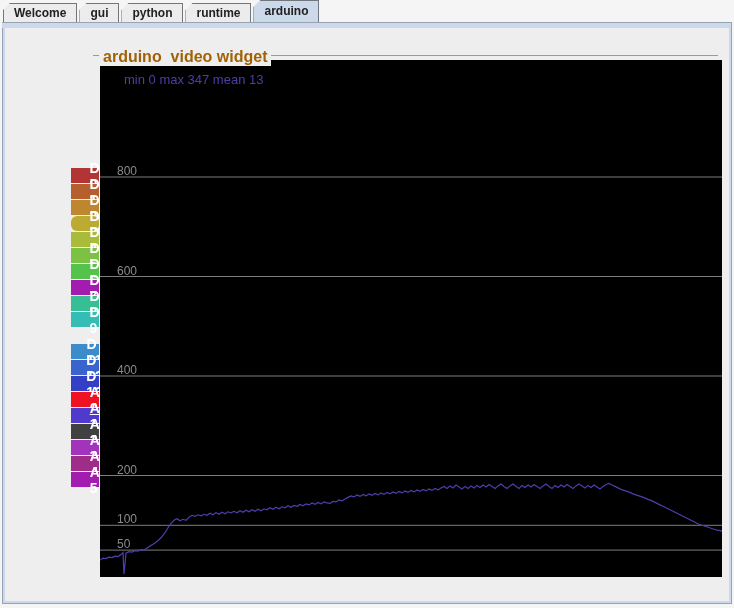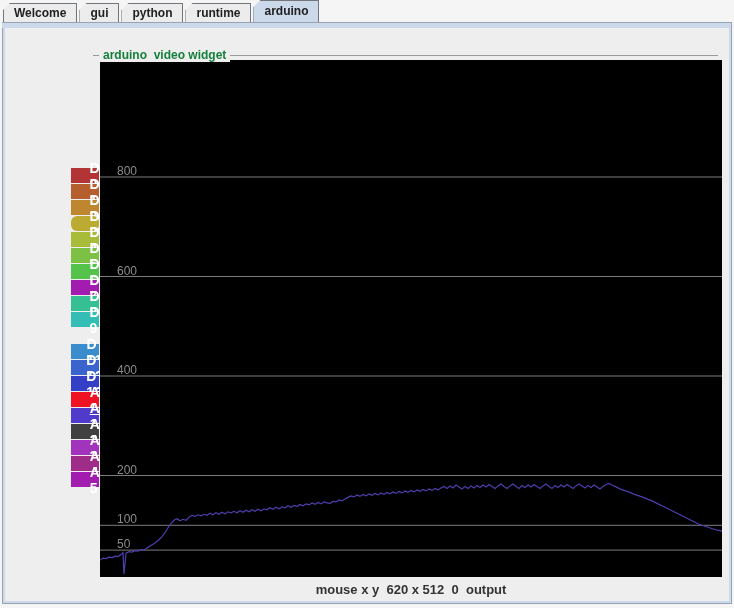--- a/index.html
+++ b/index.html
@@ -26,21 +26,21 @@
   .pins{position:absolute;left:71px;top:168px;width:28px;display:flex;
         flex-direction:column;gap:1px;z-index:4;}
   .pin{height:15px;color:#fff;font-weight:bold;font-size:14px;
        display:flex;align-items:center;justify-content:center;
        letter-spacing:1px;cursor:default;padding-left:20px;}
 
   
   .title-line{position:absolute;left:93px;top:55px;width:625px;height:1px;
               background:#9a9a9a;z-index:4;}
   .panel-title{position:absolute;left:99px;top:48px;padding:0 4px;
-               background:#eeeeee;font-weight:bold;font-size:12px;color:#15803d;
+               background:#eeeeee;font-weight:bold;font-size:16px;color:#a16207;
                white-space:pre;z-index:5;}
 
   
   .plot{position:absolute;left:100px;top:60px;width:622px;height:517px;
         background:#000;z-index:4;}
   .stats{position:absolute;left:24px;top:12px;font-size:13px;color:#4a3fa8;
          white-space:pre;}
   .plot svg{position:absolute;left:0;top:0;}
 
   
@@ -99,17 +99,17 @@
         <line x1="0" x2="622" y1="415.5" y2="415.5" stroke="#7d7d7d" stroke-width="1"></line>
         <text x="17" y="413.5" fill="#8a8a8a" font-size="12" font-family="&quot;Liberation Sans&quot;, sans-serif">200</text>
         <line x1="0" x2="622" y1="316.0" y2="316.0" stroke="#7d7d7d" stroke-width="1"></line>
         <text x="17" y="314.0" fill="#8a8a8a" font-size="12" font-family="&quot;Liberation Sans&quot;, sans-serif">400</text>
         <line x1="0" x2="622" y1="216.5" y2="216.5" stroke="#7d7d7d" stroke-width="1"></line>
         <text x="17" y="214.5" fill="#8a8a8a" font-size="12" font-family="&quot;Liberation Sans&quot;, sans-serif">600</text>
         <line x1="0" x2="622" y1="117.0" y2="117.0" stroke="#7d7d7d" stroke-width="1"></line>
         <text x="17" y="115.0" fill="#8a8a8a" font-size="12" font-family="&quot;Liberation Sans&quot;, sans-serif">800</text>
         <polyline points="0,500.1 3,498.1 6,498.6 9,497.1 12,497.6 15,496.1 18,496.6 21,494.6 23,492.6 24,514.0 26,493.1 29,491.6 32,492.1 35,490.6 38,491.1 41,489.6 44,490.1 47,488.1 50,486.1 53,484.2 56,482.2 59,479.7 62,476.7 65,472.7 68,467.7 71,463.3 74,460.3 77,458.8 80,460.8 83,459.3 86,460.3 89,457.3 92,455.3 95,456.3 98,454.8 101,455.8 104,454.3 107,455.3 110,453.3 113,454.8 116,452.8 119,454.3 122,452.3 125,453.8 128,451.8 131,452.8 134,451.3 137,452.8 140,450.8 143,452.3 146,450.3 149,451.8 152,449.8 155,451.3 158,449.3 161,450.8 164,448.8 167,449.8 170,447.8 173,449.3 176,447.3 179,448.8 182,446.8 185,447.8 188,445.8 191,447.3 194,445.4 197,446.3 200,444.4 203,445.8 206,443.9 209,444.9 212,442.9 215,444.4 218,442.4 221,443.9 224,441.9 227,442.9 230,443.4 233,441.4 236,441.9 239,439.9 242,440.9 245,438.9 248,437.4 251,435.9 254,436.9 257,434.9 260,436.4 263,434.4 266,435.9 269,433.9 272,435.4 275,433.4 278,434.9 281,432.9 284,434.4 287,432.4 290,433.9 293,431.9 296,433.4 299,431.4 302,432.9 305,430.9 308,432.4 311,430.4 314,431.9 317,429.9 320,431.4 323,429.4 326,430.9 329,428.9 332,430.4 335,428.4 338,429.9 341,427.9 344,426.4 347,428.4 350,425.9 353,427.9 356,425.0 359,426.9 362,428.9 365,426.4 368,428.4 371,425.9 374,427.9 377,425.4 380,427.4 383,425.0 386,426.9 389,424.5 392,426.4 395,428.4 398,425.9 401,424.0 404,426.4 407,428.4 410,425.9 413,424.0 416,426.4 419,428.4 422,425.4 425,427.4 428,425.0 431,426.9 434,424.5 437,426.4 440,428.4 443,425.9 446,424.0 449,426.4 452,428.4 455,425.4 458,427.4 461,425.0 464,426.9 467,424.5 470,426.4 473,428.4 476,425.9 479,424.0 482,425.9 485,427.9 488,425.4 491,427.4 494,425.0 497,426.9 500,428.9 503,426.4 506,424.5 509,423.5 512,425.0 515,426.4 518,427.9 521,429.4 524,430.4 527,431.4 530,432.4 533,433.9 536,434.9 539,435.9 542,436.9 545,437.9 548,439.4 551,440.4 554,441.9 557,443.4 560,444.9 563,446.3 566,447.8 569,449.3 572,450.8 575,452.3 578,453.8 581,455.3 584,456.8 587,458.3 590,459.8 593,461.3 596,462.8 599,464.3 602,465.3 605,466.2 608,467.2 611,468.2 614,469.2 617,470.2 620,470.7 622,471.2" fill="none" stroke="#4e3fae" stroke-width="1.2"></polyline>
       </svg>
+    <div class="stats" style="color: rgb(74, 63, 168);">min 0 max 347 mean 13</div>
   </div>
 
-  <div class="statusbar">mouse x y  620 x 512  0  output</div>
 
 </div>
 
 </body></html>

